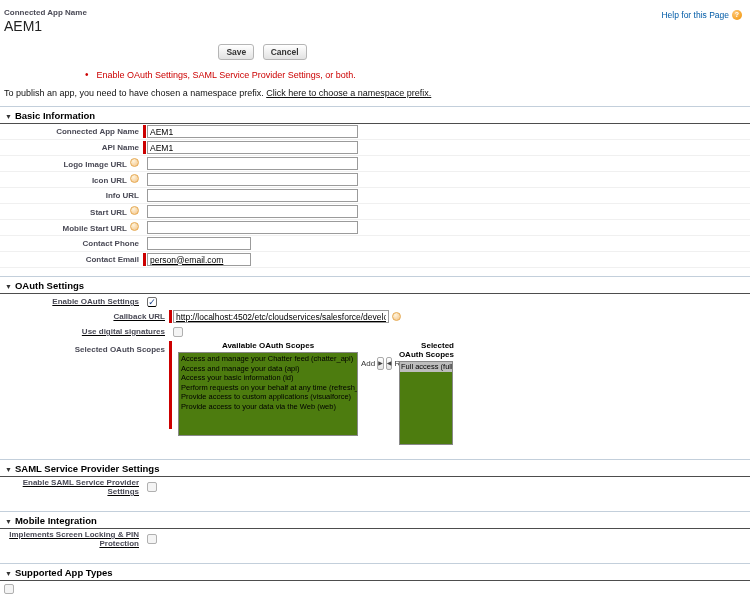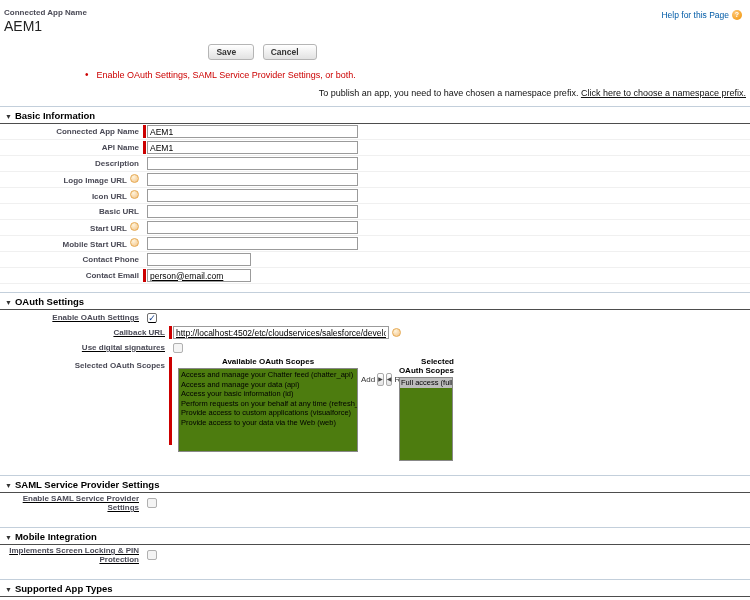--- a/index.html
+++ b/index.html
@@ -13,26 +13,26 @@
   .page-title { font-size:14px; color:#222; margin-top:1px; }
   .help-link { position:absolute; top:10px; right:8px; font-size:8.5px; color:#015ba7;
     display:flex; align-items:center; gap:3px; cursor:pointer; }
   .help-badge { width:10px; height:10px; border-radius:50%; background:radial-gradient(circle at 35% 30%,#ffc97a,#f09000);
     color:#fff; font-size:7px; font-weight:bold; text-align:center; line-height:10px; display:inline-block; }
 
   
   .btn-row { width:525px; text-align:center; margin-top:7px; }
   .btn { display:inline-block; font-size:8.5px; font-weight:bold; color:#333;
     background:linear-gradient(#ffffff,#e2e2e2); border:1px solid #b5b5b5; border-radius:3px;
-    padding:2px 17px 2px 7px; margin:0 2px; cursor:pointer; }
+    padding:2px 7px 2px 7px; margin:0 2px; cursor:pointer; }
 
   
   .error-line { margin:9px 0 0 85px; font-size:9px; color:#cc0000; display:flex; gap:8px; align-items:center; }
   .error-bullet { font-size:10px; }
-  .ns-line { margin:8px 4px 0 4px; font-size:9px; color:#111;text-align:right; }
+  .ns-line { margin:8px 4px 0 4px; font-size:9px; color:#111; }
   .ns-link { text-decoration:underline; cursor:pointer; color:#111; }
 
   
   .section-header { margin-top:8px; border-top:1px solid #c3cfdb; border-bottom:1px solid #4d4d4d;
     padding:3px 0 2px 5px; font-size:9.5px; font-weight:bold; color:#000; }
   .tri { font-size:7px; margin-right:3px; color:#333; }
 
   
   .row { display:flex; align-items:center; min-height:15px; border-bottom:1px solid #f0f0f0; padding:1px 0; }
   .row.no-sep { border-bottom:none;text-decoration:underline; }
@@ -110,36 +110,31 @@
     <div class="label-col">Connected App Name</div>
     <span class="bar req"></span>
     <input class="ti wide" value="AEM1" style="">
   </div>
   <div class="row">
     <div class="label-col">API Name</div>
     <span class="bar req"></span>
     <input class="ti wide" value="AEM1" style="">
   </div>
   <div class="row">
-    <div class="label-col">Description</div>
-    <span class="bar"></span>
-    <input class="ti wide" value="" style="">
-  </div>
-  <div class="row">
     <div class="label-col"><span>Logo Image URL</span><span class="info-icon"></span></div>
     <span class="bar"></span>
     <input class="ti wide" value="" style="">
   </div>
   <div class="row">
     <div class="label-col"><span>Icon URL</span><span class="info-icon"></span></div>
     <span class="bar"></span>
     <input class="ti wide" value="" style="">
   </div>
   <div class="row">
-    <div class="label-col">Basic URL</div>
+    <div class="label-col">Info URL</div>
     <span class="bar"></span>
     <input class="ti wide" value="" style="">
   </div>
   <div class="row">
     <div class="label-col"><span>Start URL</span><span class="info-icon"></span></div>
     <span class="bar"></span>
     <input class="ti wide" value="" style="">
   </div>
   <div class="row">
     <div class="label-col"><span>Mobile Start URL</span><span class="info-icon"></span></div>

